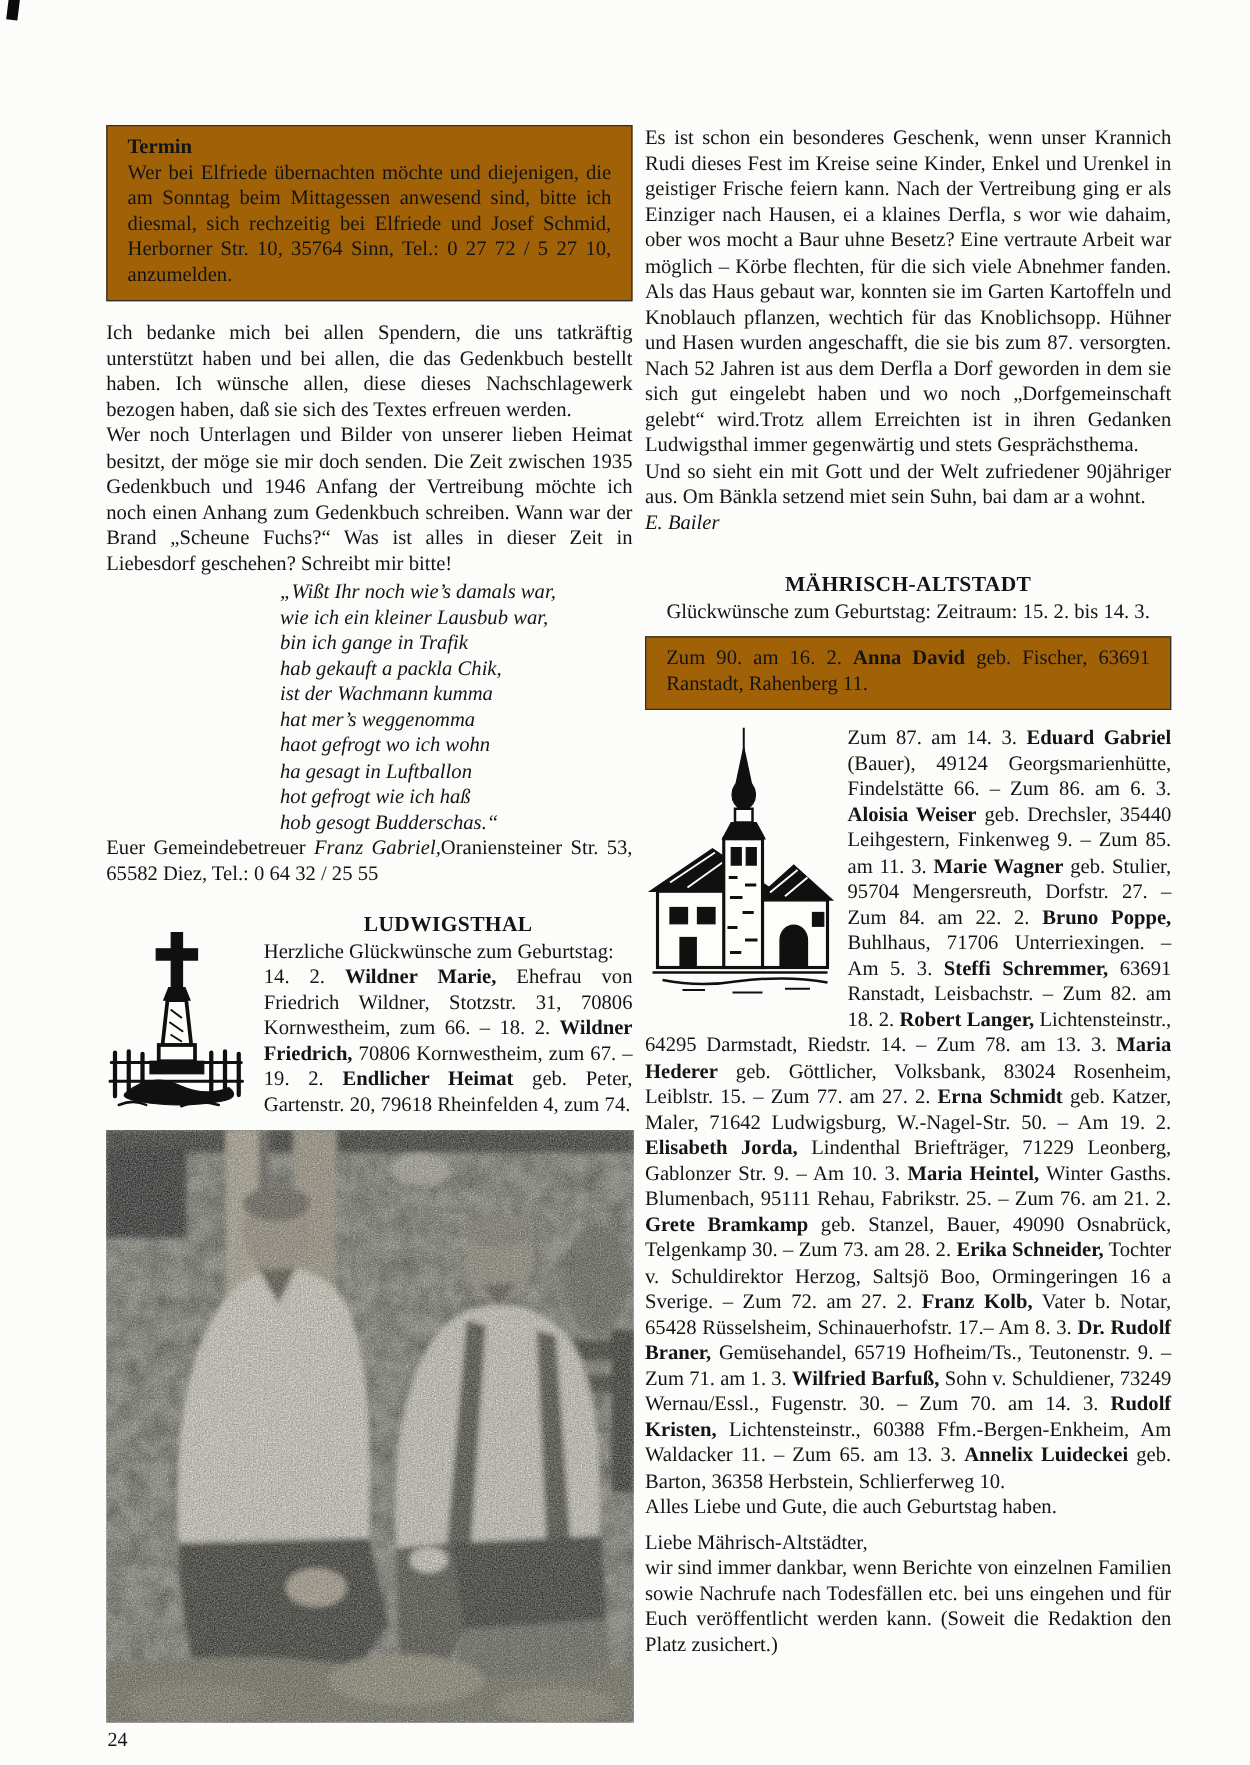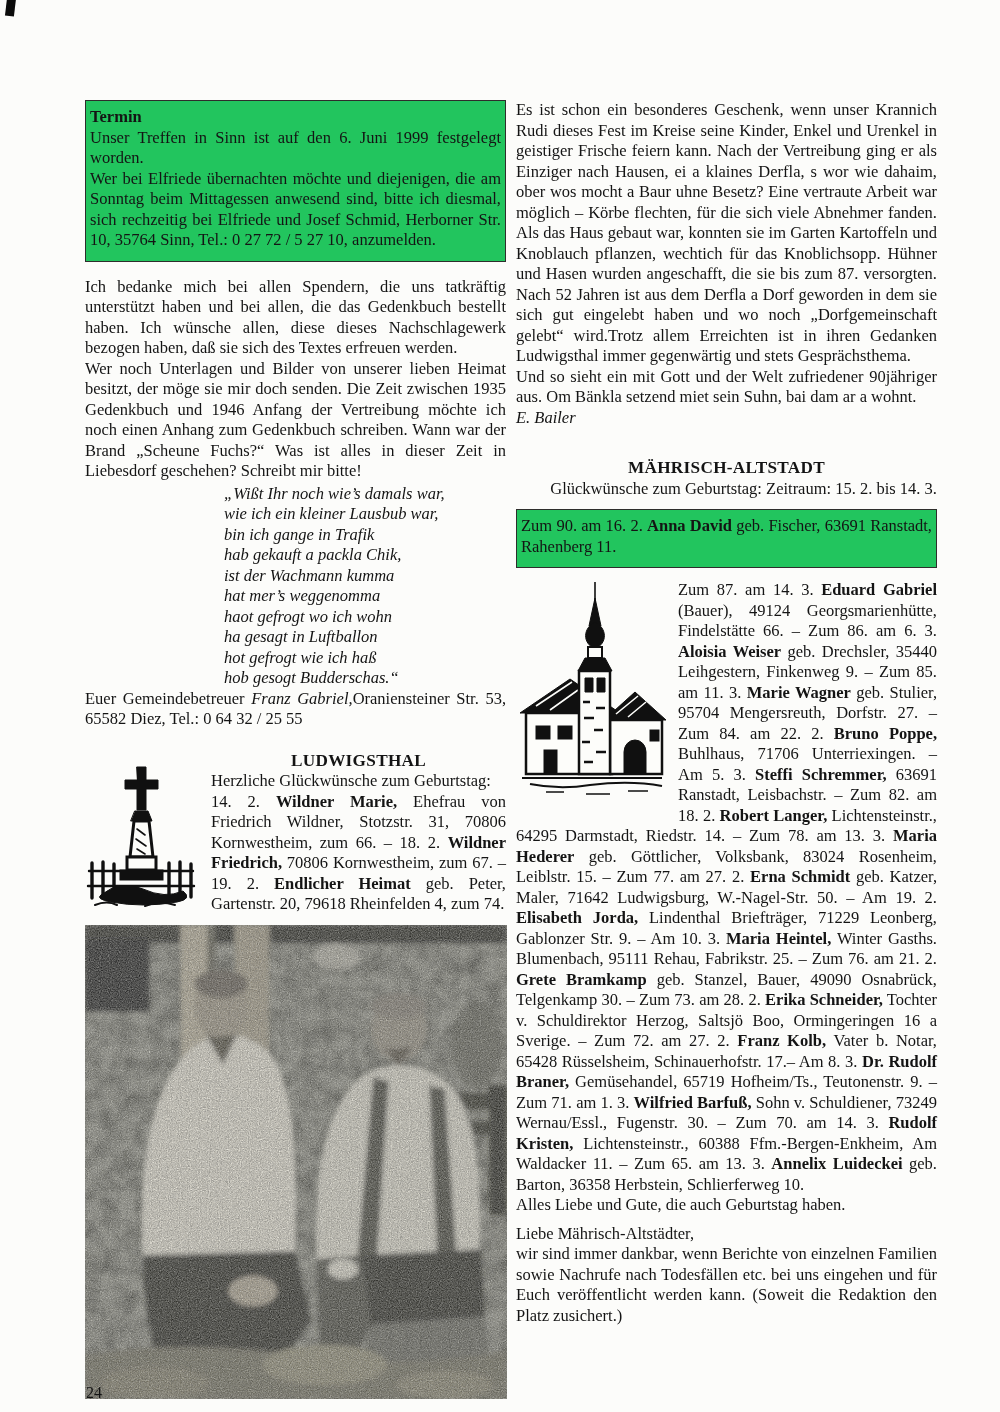--- a/index.html
+++ b/index.html
@@ -6,54 +6,53 @@
   .page{
     position:relative;width:1000px;height:1412px;margin:0 auto;
     background:#fcfcfa;color:#141414;overflow:hidden;
     font-family:"Liberation Serif","DejaVu Serif",serif;
   }
   .corner-mark{position:absolute;left:6px;top:-2px;width:9px;height:18px;background:#0b0b0b;transform:rotate(7deg);}
   .col{position:absolute;top:100px;width:421px;font-size:16.5px;line-height:20.5px;text-align:justify;}
   .col-left{left:85px;}
   .col-right{left:516px;}
   p{margin:0;}
-  .box{border:1.6px solid #2e2e2c;background:#22c55e;padding:6px 4px 10px;}
+  .box{border:1.6px solid #2e2e2c;background:#a16207;padding:6px 16px 10px;}
   .box-title{font-weight:bold;}
   .mb15{margin-bottom:15px;}
   .mb12{margin-bottom:12px;}
   .mb10{margin-bottom:10px;}
   .mt14{margin-top:30px;}
   .mt20{margin-top:8px;}
   .poem{font-style:italic;text-align:left;margin-left:139px;margin-top:2px;}
   .section-heading{font-weight:bold;text-align:center;font-size:17.2px;letter-spacing:.3px;}
   .lud-row{display:flex;margin-top:21px;}
   .lud-fig{flex:none;width:126px;padding-top:8px;}
   .lud-fig svg{display:block;width:112px;height:150px;}
   .lud-text{flex:1;}
   .photo-wrap{margin-top:10px;width:422px;height:474px;}
   .photo-wrap svg{display:block;width:422px;height:474px;}
   .pagenum{position:absolute;left:86px;top:1384px;font-size:16px;text-align:left;}
   .sig-right{font-style:italic;}
   .church-fig{float:left;width:154px;height:226px;margin:2px 8px 0 0;}
   .church-fig svg{display:block;width:152px;height:224px;}
-  .subheading{text-align:right;}
+  .subheading{text-align:center;}
   b{font-weight:bold;}
 </style>
 </head>
 <body>
 
 <div class="page">
 
   <div class="corner-mark"></div>
 
   <div class="col col-left">
 
     <div class="box mb15">
       <p class="box-title">Termin</p>
-      <p>Unser Treffen in Sinn ist auf den 6. Juni 1999 festgelegt worden.</p>
       <p>Wer bei Elfriede übernachten möchte und diejenigen, die am Sonntag beim Mittagessen anwesend sind, bitte ich diesmal, sich rechzeitig bei Elfriede und Josef Schmid, Herborner Str. 10, 35764 Sinn, Tel.: 0 27 72 / 5 27 10, anzumelden.</p>
     </div>
 
     <p>Ich bedanke mich bei allen Spendern, die uns tatkräftig unterstützt haben und bei allen, die das Gedenkbuch bestellt haben. Ich wünsche allen, diese dieses Nachschlagewerk bezogen haben, daß sie sich des Textes erfreuen werden.</p>
     <p>Wer noch Unterlagen und Bilder von unserer lieben Heimat besitzt, der möge sie mir doch senden. Die Zeit zwischen 1935 Gedenkbuch und 1946 Anfang der Vertreibung möchte ich noch einen Anhang zum Gedenkbuch schreiben. Wann war der Brand „Scheune Fuchs?“ Was ist alles in dieser Zeit in Liebesdorf geschehen? Schreibt mir bitte!</p>
 
     <div class="poem">„Wißt Ihr noch wie’s damals war,<br>wie ich ein kleiner Lausbub war,<br>bin ich gange in Trafik<br>hab gekauft a packla Chik,<br>ist der Wachmann kumma<br>hat mer’s weggenomma<br>haot gefrogt wo ich wohn<br>ha gesagt in Luftballon<br>hot gefrogt wie ich haß<br>hob gesogt Budderschas.“</div>
 
     <p><span>Euer Gemeindebetreuer </span><i>Franz Gabriel,</i><span>Oraniensteiner Str. 53, 65582 Diez, Tel.: 0 64 32 / 25 55</span></p>
 

